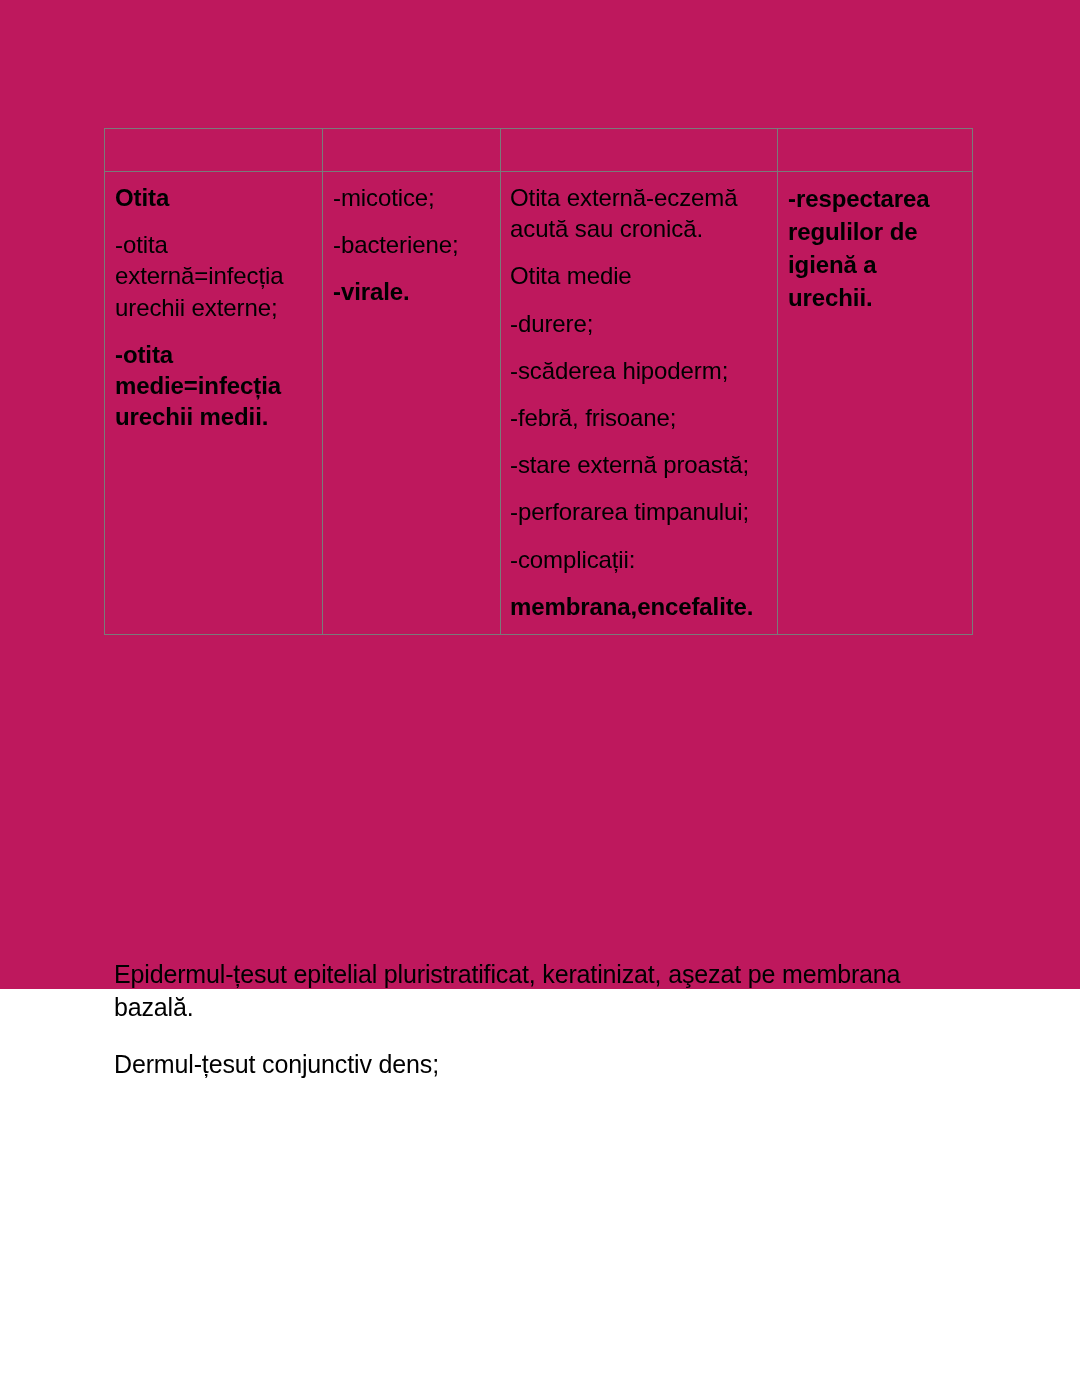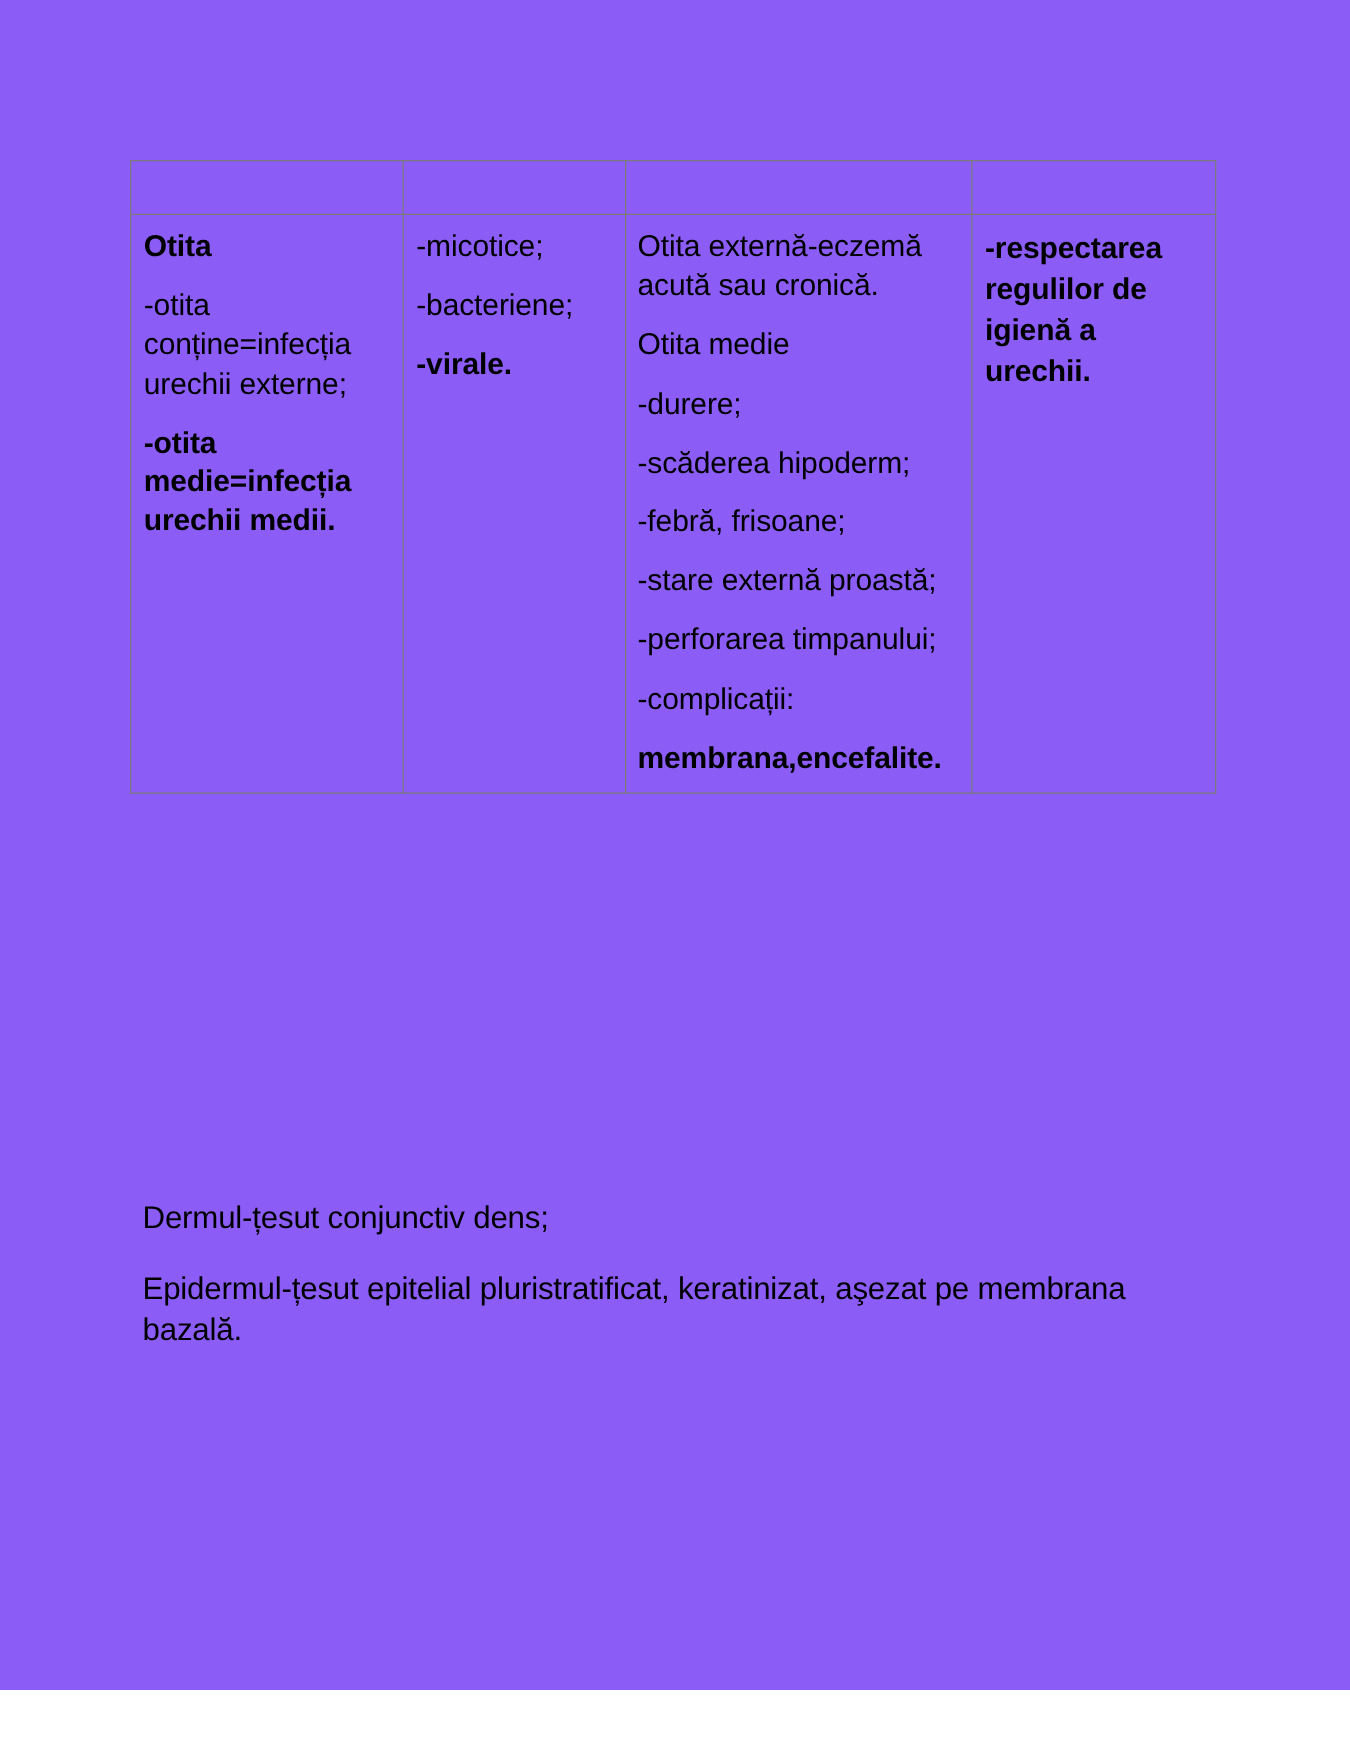--- a/index.html
+++ b/index.html
@@ -14,22 +14,22 @@
     color: #000000;
     position: relative;
     overflow: hidden;
   }
 
   .page {
     position: absolute;
     left: 0;
     top: 0;
     width: 1080px;
-    height: 1352px;
-    background: #8b5cf6;
+    height: 989px;
+    background: #be185d;
   }
 
   
   .doc-table {
     position: absolute;
     left: 104px;
     top: 128px;
     width: 868px;
     border-collapse: collapse;
     table-layout: fixed;
@@ -119,21 +119,21 @@
         <td><span></span></td>
         <td><span></span></td>
         <td><span></span></td>
         <td><span></span></td>
       </tr>
       <tr>
 
         <td class="col-1">
           <div class="cell-inner">
             <p class="bold">Otita</p>
-            <p>-otita conține=infecția urechii externe;</p>
+            <p>-otita externă=infecția urechii externe;</p>
             <p>-otita medie=infecția urechii medii.</p>
           </div>
         </td>
 
         <td class="col-2">
           <div class="cell-inner">
             <p>-micotice;</p>
             <p>-bacteriene;</p>
             <p>-virale.</p>
           </div>
@@ -158,17 +158,17 @@
             <p>-respectarea regulilor de igienă a urechii.</p>
           </div>
         </td>
 
       </tr>
     </tbody>
   </table>
 
 
   <div class="body-text">
+    <p>Epidermul-țesut epitelial pluristratificat, keratinizat, aşezat pe membrana bazală.</p>
     <p>Dermul-țesut conjunctiv dens;</p>
-    <p>Epidermul-țesut epitelial pluristratificat, keratinizat, aşezat pe membrana bazală.</p>
   </div>
 
 </div>
 
 </body></html>

